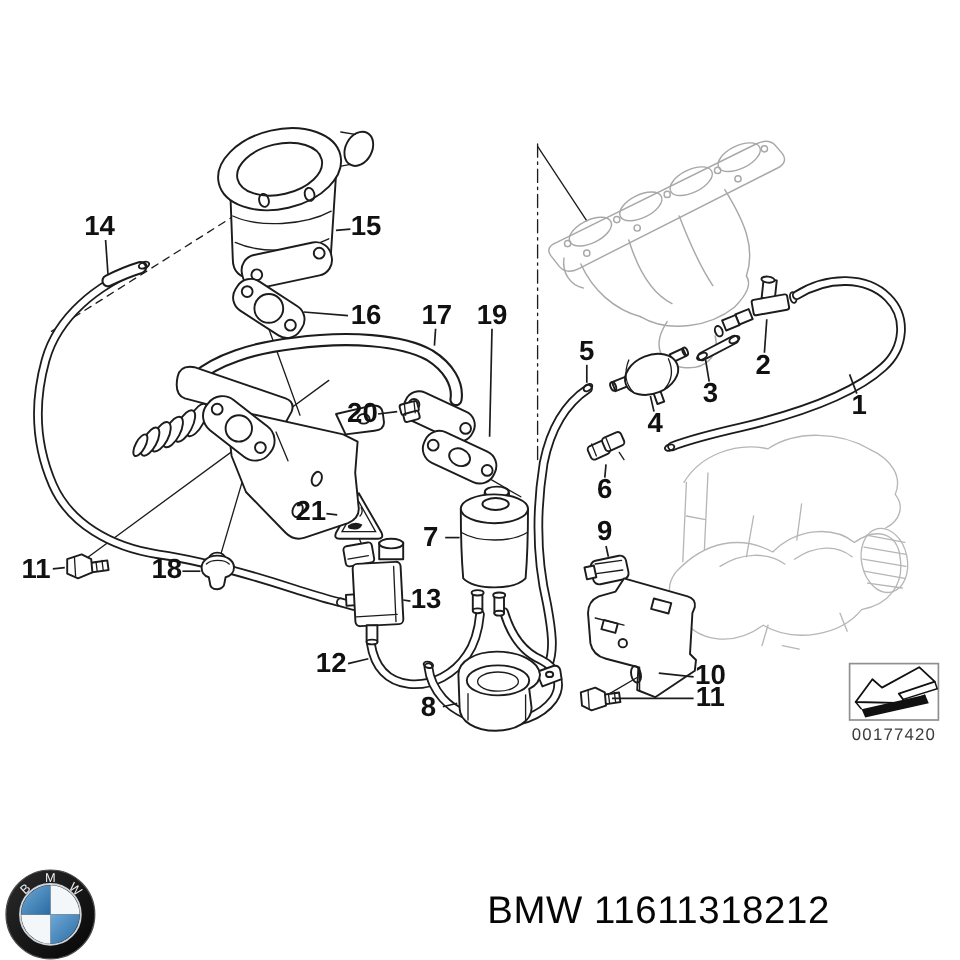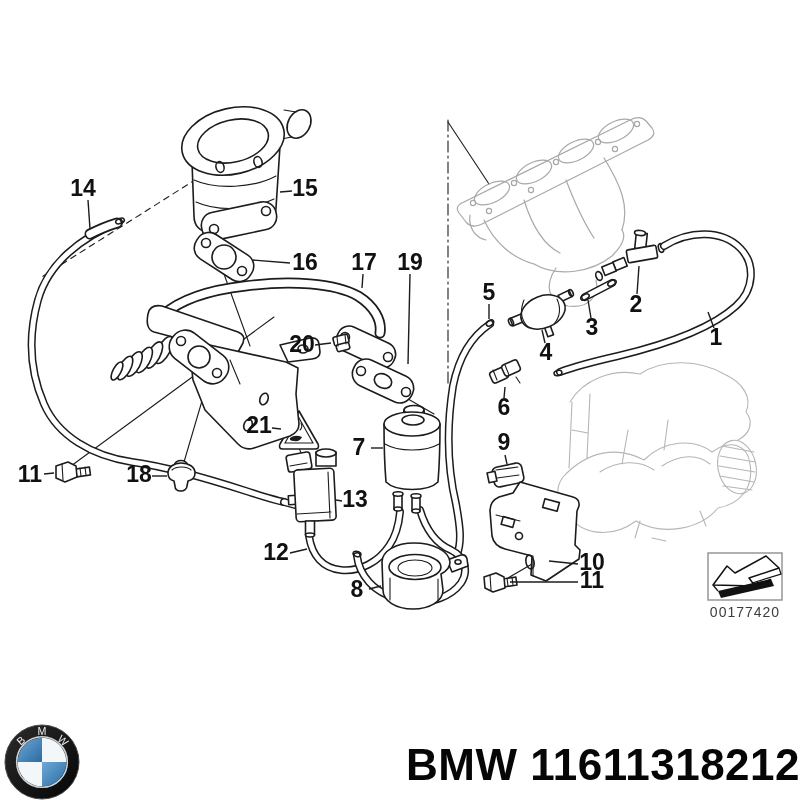--- a/index.html
+++ b/index.html
@@ -14,22 +14,22 @@
   .leader{stroke:#1c1c1c;stroke-width:1.4;}
   .ghost{fill:none;stroke:#a8a8a8;stroke-width:1.2;stroke-linecap:round;stroke-linejoin:round;}
   .ghost2{fill:none;stroke:#b6b6b6;stroke-width:1.1;stroke-linecap:round;stroke-linejoin:round;}
   .tube-o{fill:none;stroke:#1c1c1c;stroke-width:8;stroke-linecap:round;}
   .tube-i{fill:none;stroke:#ffffff;stroke-width:5;stroke-linecap:round;}
   .pipe-o{fill:none;stroke:#1c1c1c;stroke-width:11;stroke-linecap:round;}
   .pipe-i{fill:none;stroke:#ffffff;stroke-width:7.5;stroke-linecap:round;}
   .callout{font:700 23px "Liberation Sans",sans-serif;fill:#111111;}
   .imgcode{font:400 14px "Liberation Sans",sans-serif;fill:#3c3c3c;letter-spacing:1px;}
   .logoletter{font:400 11px "Liberation Sans",sans-serif;fill:#ececec;}
-  #footer-text{position:absolute;left:406px;top:740px;font-size:44px;color:#060606;
-               letter-spacing:0.5px;white-space:nowrap;font-weight:bold;}
+  #footer-text{position:absolute;left:406px;top:740px;font-size:32px;color:#060606;
+               letter-spacing:0.5px;white-space:nowrap;}
   #bmw-logo{position:absolute;left:3px;top:724px;}
 </style>
 </head>
 <body>
 
 <div id="page">
 
 <svg id="diagram" width="800" height="720" viewBox="0 0 800 720">
 
   <g>

